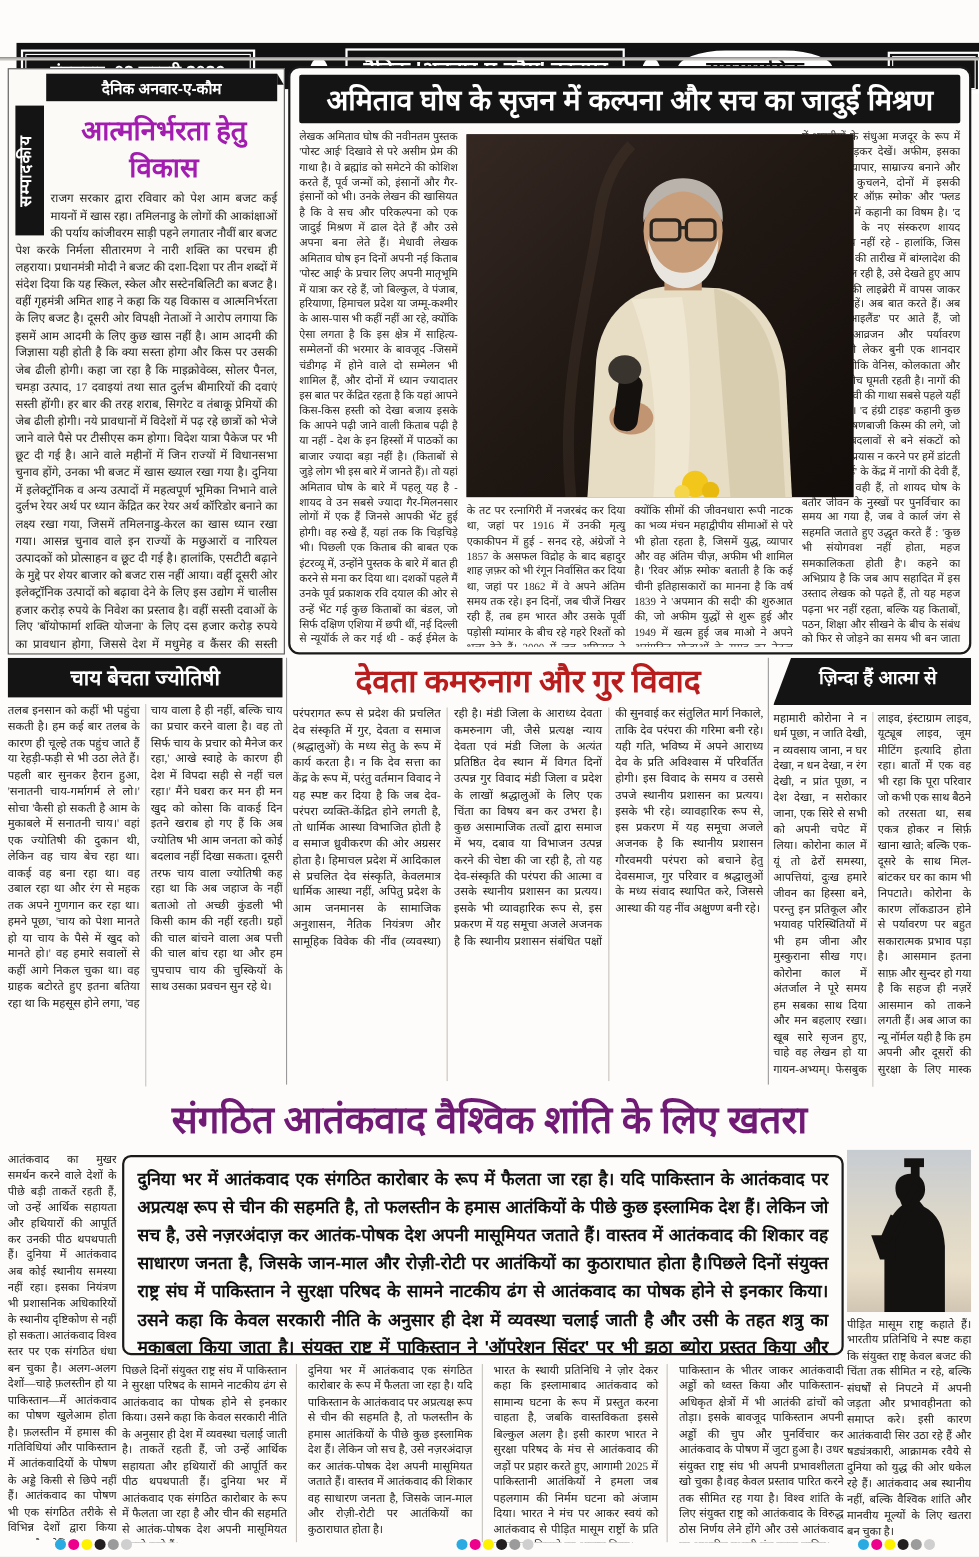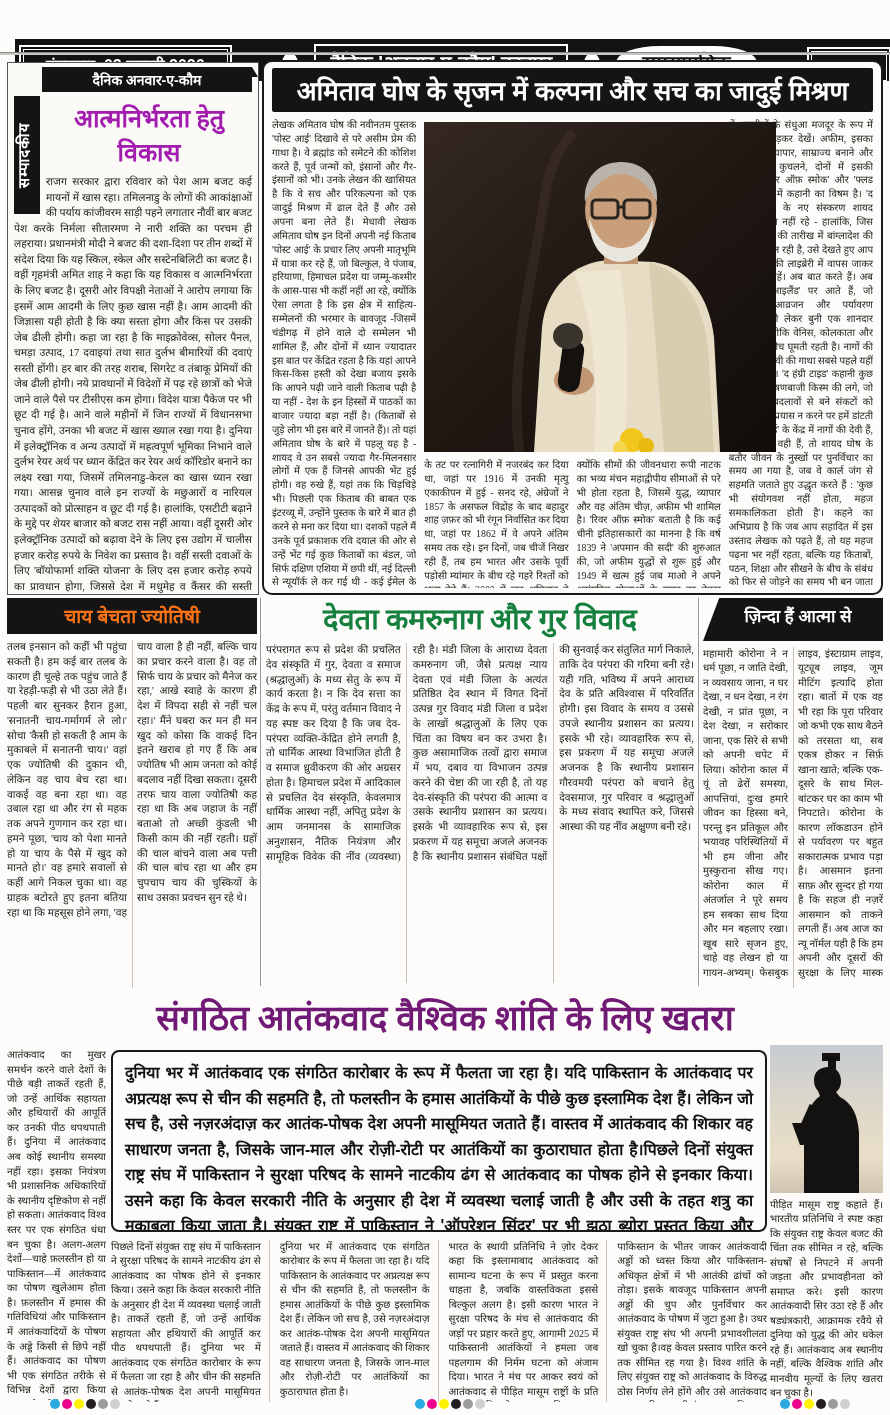--- a/index.html
+++ b/index.html
@@ -36,25 +36,25 @@
   .feat-body { position:relative; margin-top:6px; height:470px; display:flex; gap:8px; }
   .feat-col { flex:1 1 0; overflow:hidden; font-size:9.9px; line-height:1.40; text-align:justify; color:#262421; }
   .feat-col.under { padding-top:340px; }
   .feat-photo { position:absolute; left:152px; top:4px; width:352px; height:330px; background:#241a14; overflow:hidden; }
 
   
   .mid-divider1 { position:absolute; left:260px; top:598px; width:1px; height:388px; background:#999; }
   .mid-divider2 { position:absolute; left:698px; top:598px; width:1px; height:388px; background:#999; }
 
   .tea { position:absolute; left:7px; top:598px; width:250px; height:390px; overflow:hidden; }
-  .tea-head { background:#141414; color:#f97316; text-align:center; font-weight:bold; font-size:19px; padding:5px 0; font-family:"Liberation Sans",sans-serif; }
+  .tea-head { background:#141414; color:#ffffff; text-align:center; font-weight:bold; font-size:19px; padding:5px 0; font-family:"Liberation Sans",sans-serif; }
   .tea-body { margin-top:6px; height:348px; overflow:hidden; }
 
   .deity { position:absolute; left:266px; top:596px; width:428px; height:392px; overflow:hidden; }
-  .deity-head { color:#15803d; text-align:center; font-weight:bold; font-size:29px; padding:2px 0 6px 0; }
+  .deity-head { color:#b91c1c; text-align:center; font-weight:bold; font-size:29px; padding:2px 0 6px 0; }
   .deity-body { height:340px; overflow:hidden; }
 
   .soul { position:absolute; left:703px; top:598px; width:180px; height:390px; overflow:hidden; }
   .soul-head { background:#141414; color:#fff; text-align:center; font-weight:bold; font-size:17px; padding:6px 0 14px 10px; clip-path:polygon(9% 0,100% 0,100% 100%,0 100%); font-family:"Liberation Sans",sans-serif; }
   .soul-body { margin-top:6px; height:346px; overflow:hidden; font-size:10.2px; }
 
   
   .terror-headline { position:absolute; left:0; top:993px; width:890px; text-align:center; font-size:35px; font-weight:bold; color:#701a75; }
   .terror-left { position:absolute; left:7px; top:1048px; width:99px; height:352px; overflow:hidden; font-size:10.2px; line-height:1.43; text-align:justify; color:#262421; }
   .terror-intro { position:absolute; left:111px; top:1050px; width:656px; height:182px; border:2px solid #1a1a1a; border-radius:8px; padding:8px 12px; overflow:hidden; font-weight:bold; font-size:15.8px; line-height:1.62; text-align:justify; color:#111; font-family:"Liberation Sans","DejaVu Sans",sans-serif; }

